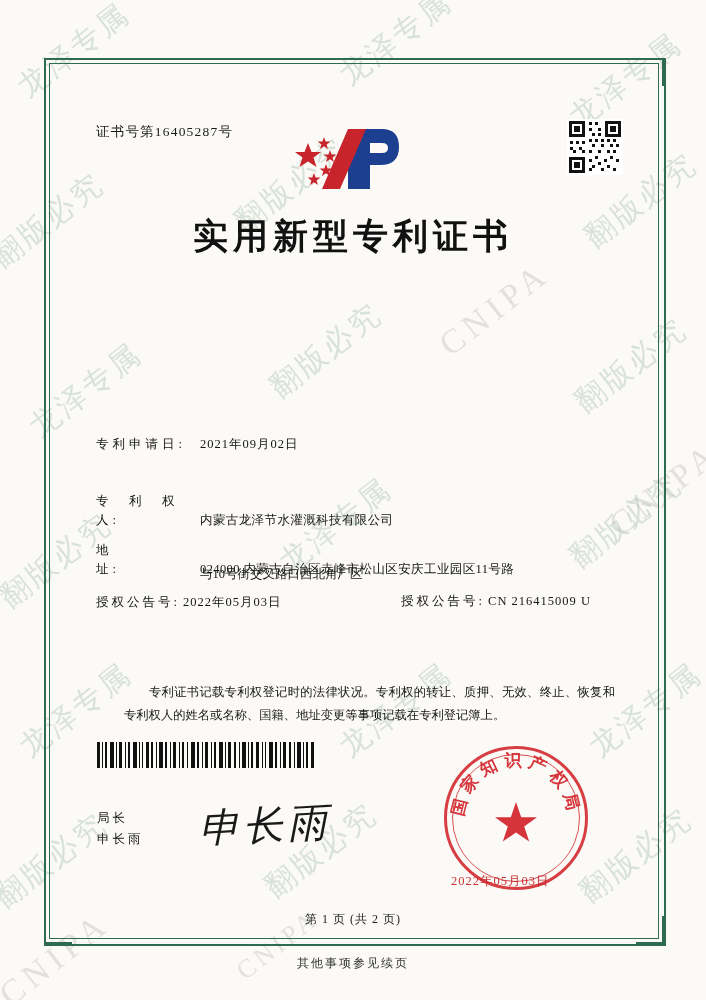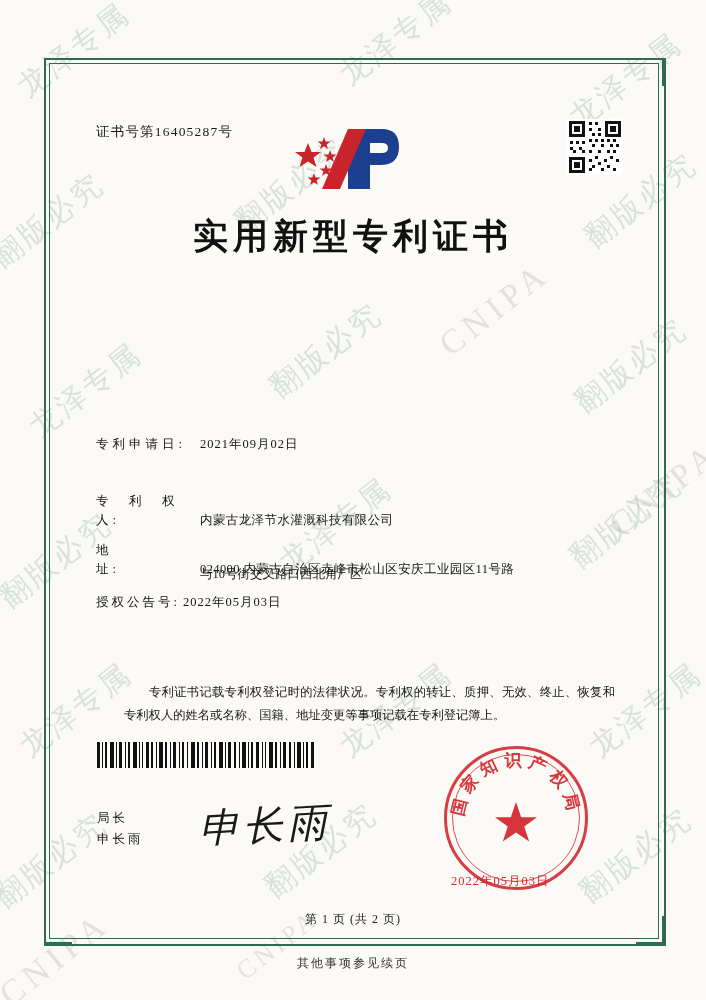--- a/index.html
+++ b/index.html
@@ -375,20 +375,24 @@
     </div>
     <div class="field" style="top:478px;">
       <span class="flabel">地　　　　址:</span><span class="fval">024000 内蒙古自治区赤峰市松山区安庆工业园区11号路</span>
     </div>
     <div id="addr-line2" style="top:503px;">与10号街交叉路口西北角厂区</div>
 
     <div class="field" style="top:530px;">
       <span class="glabel">授权公告号:</span>
       <span class="fval wide">2022年05月03日</span>
     </div>
+    <div id="grant-right" style="top:530px;">
+      <span class="glabel">授权公告号:</span>
+      <span class="fval wide">CN 216415009 U</span>
+    </div>
 
     <div class="para" style="top:618px;margin-left:28px;">专利证书记载专利权登记时的法律状况。专利权的转让、质押、无效、终止、恢复和专利权人的姓名或名称、国籍、地址变更等事项记载在专利登记簿上。</div>
 
     <div id="barcode">
       <i style="left:0px;width:3px"></i>
         <i style="left:5px;width:1px"></i>
         <i style="left:8px;width:2px"></i>
       <i style="left:13px;width:4px"></i>
         <i style="left:19px;width:1px"></i>
         <i style="left:22px;width:3px"></i>

